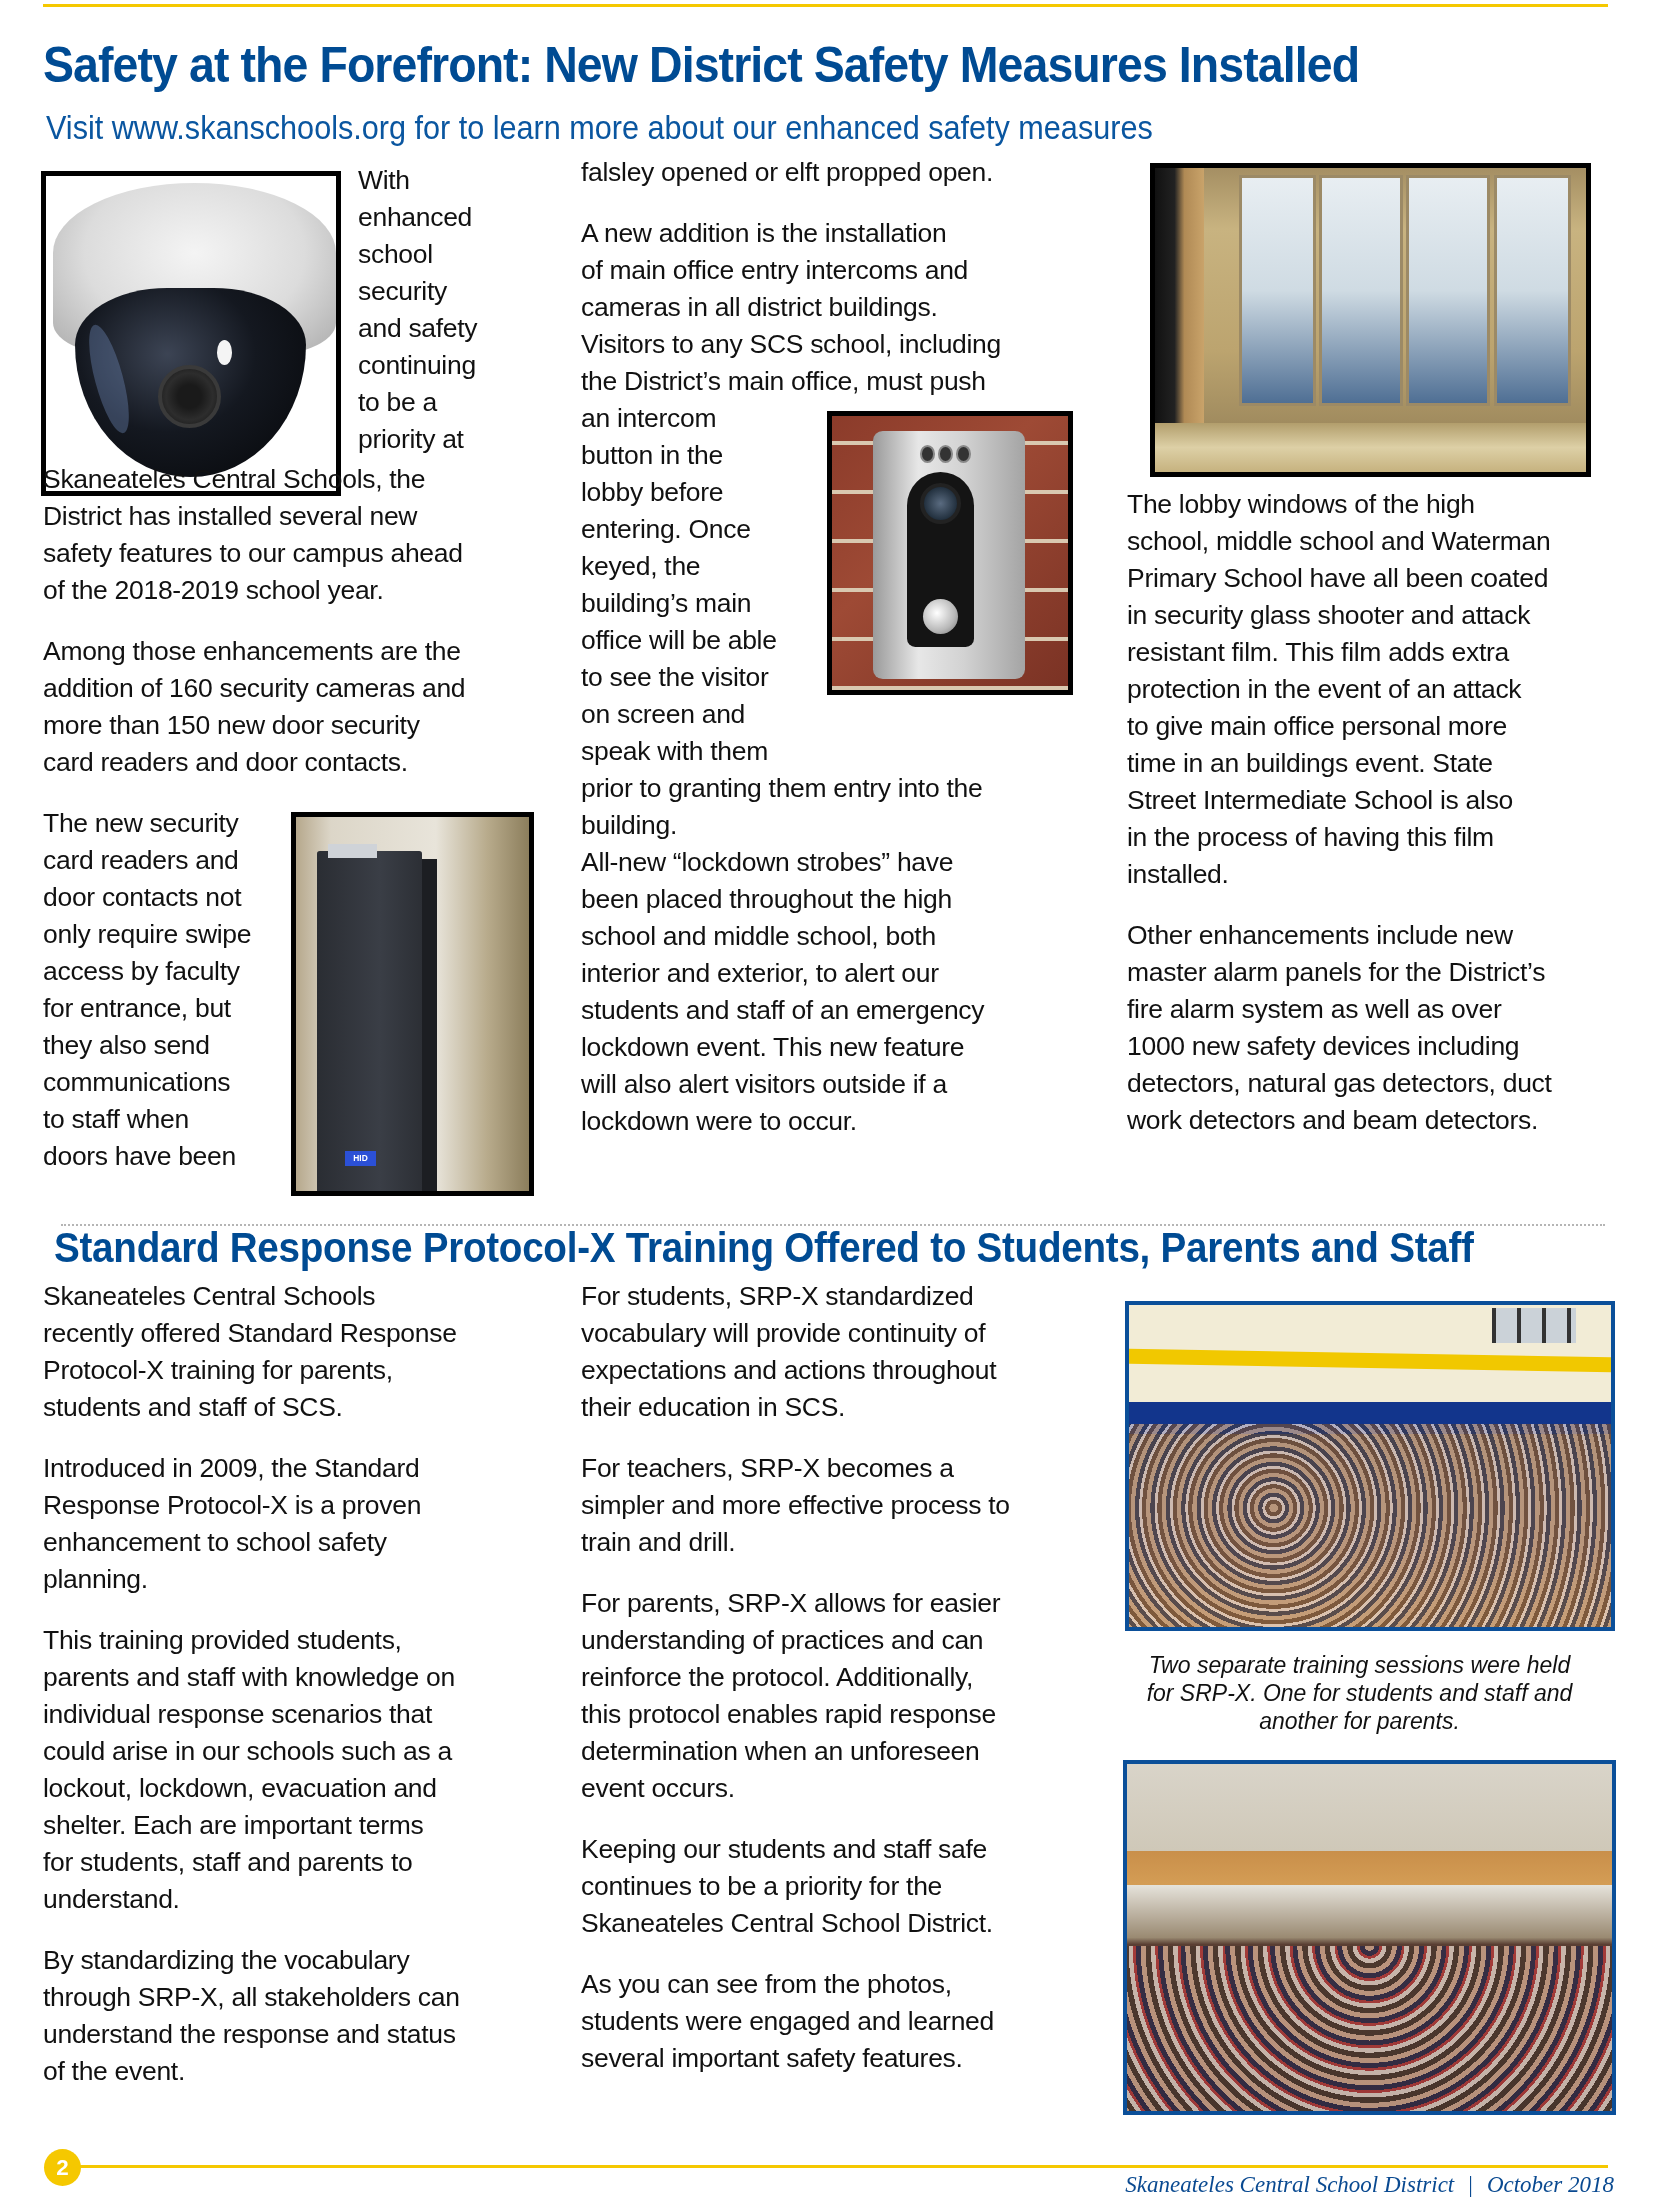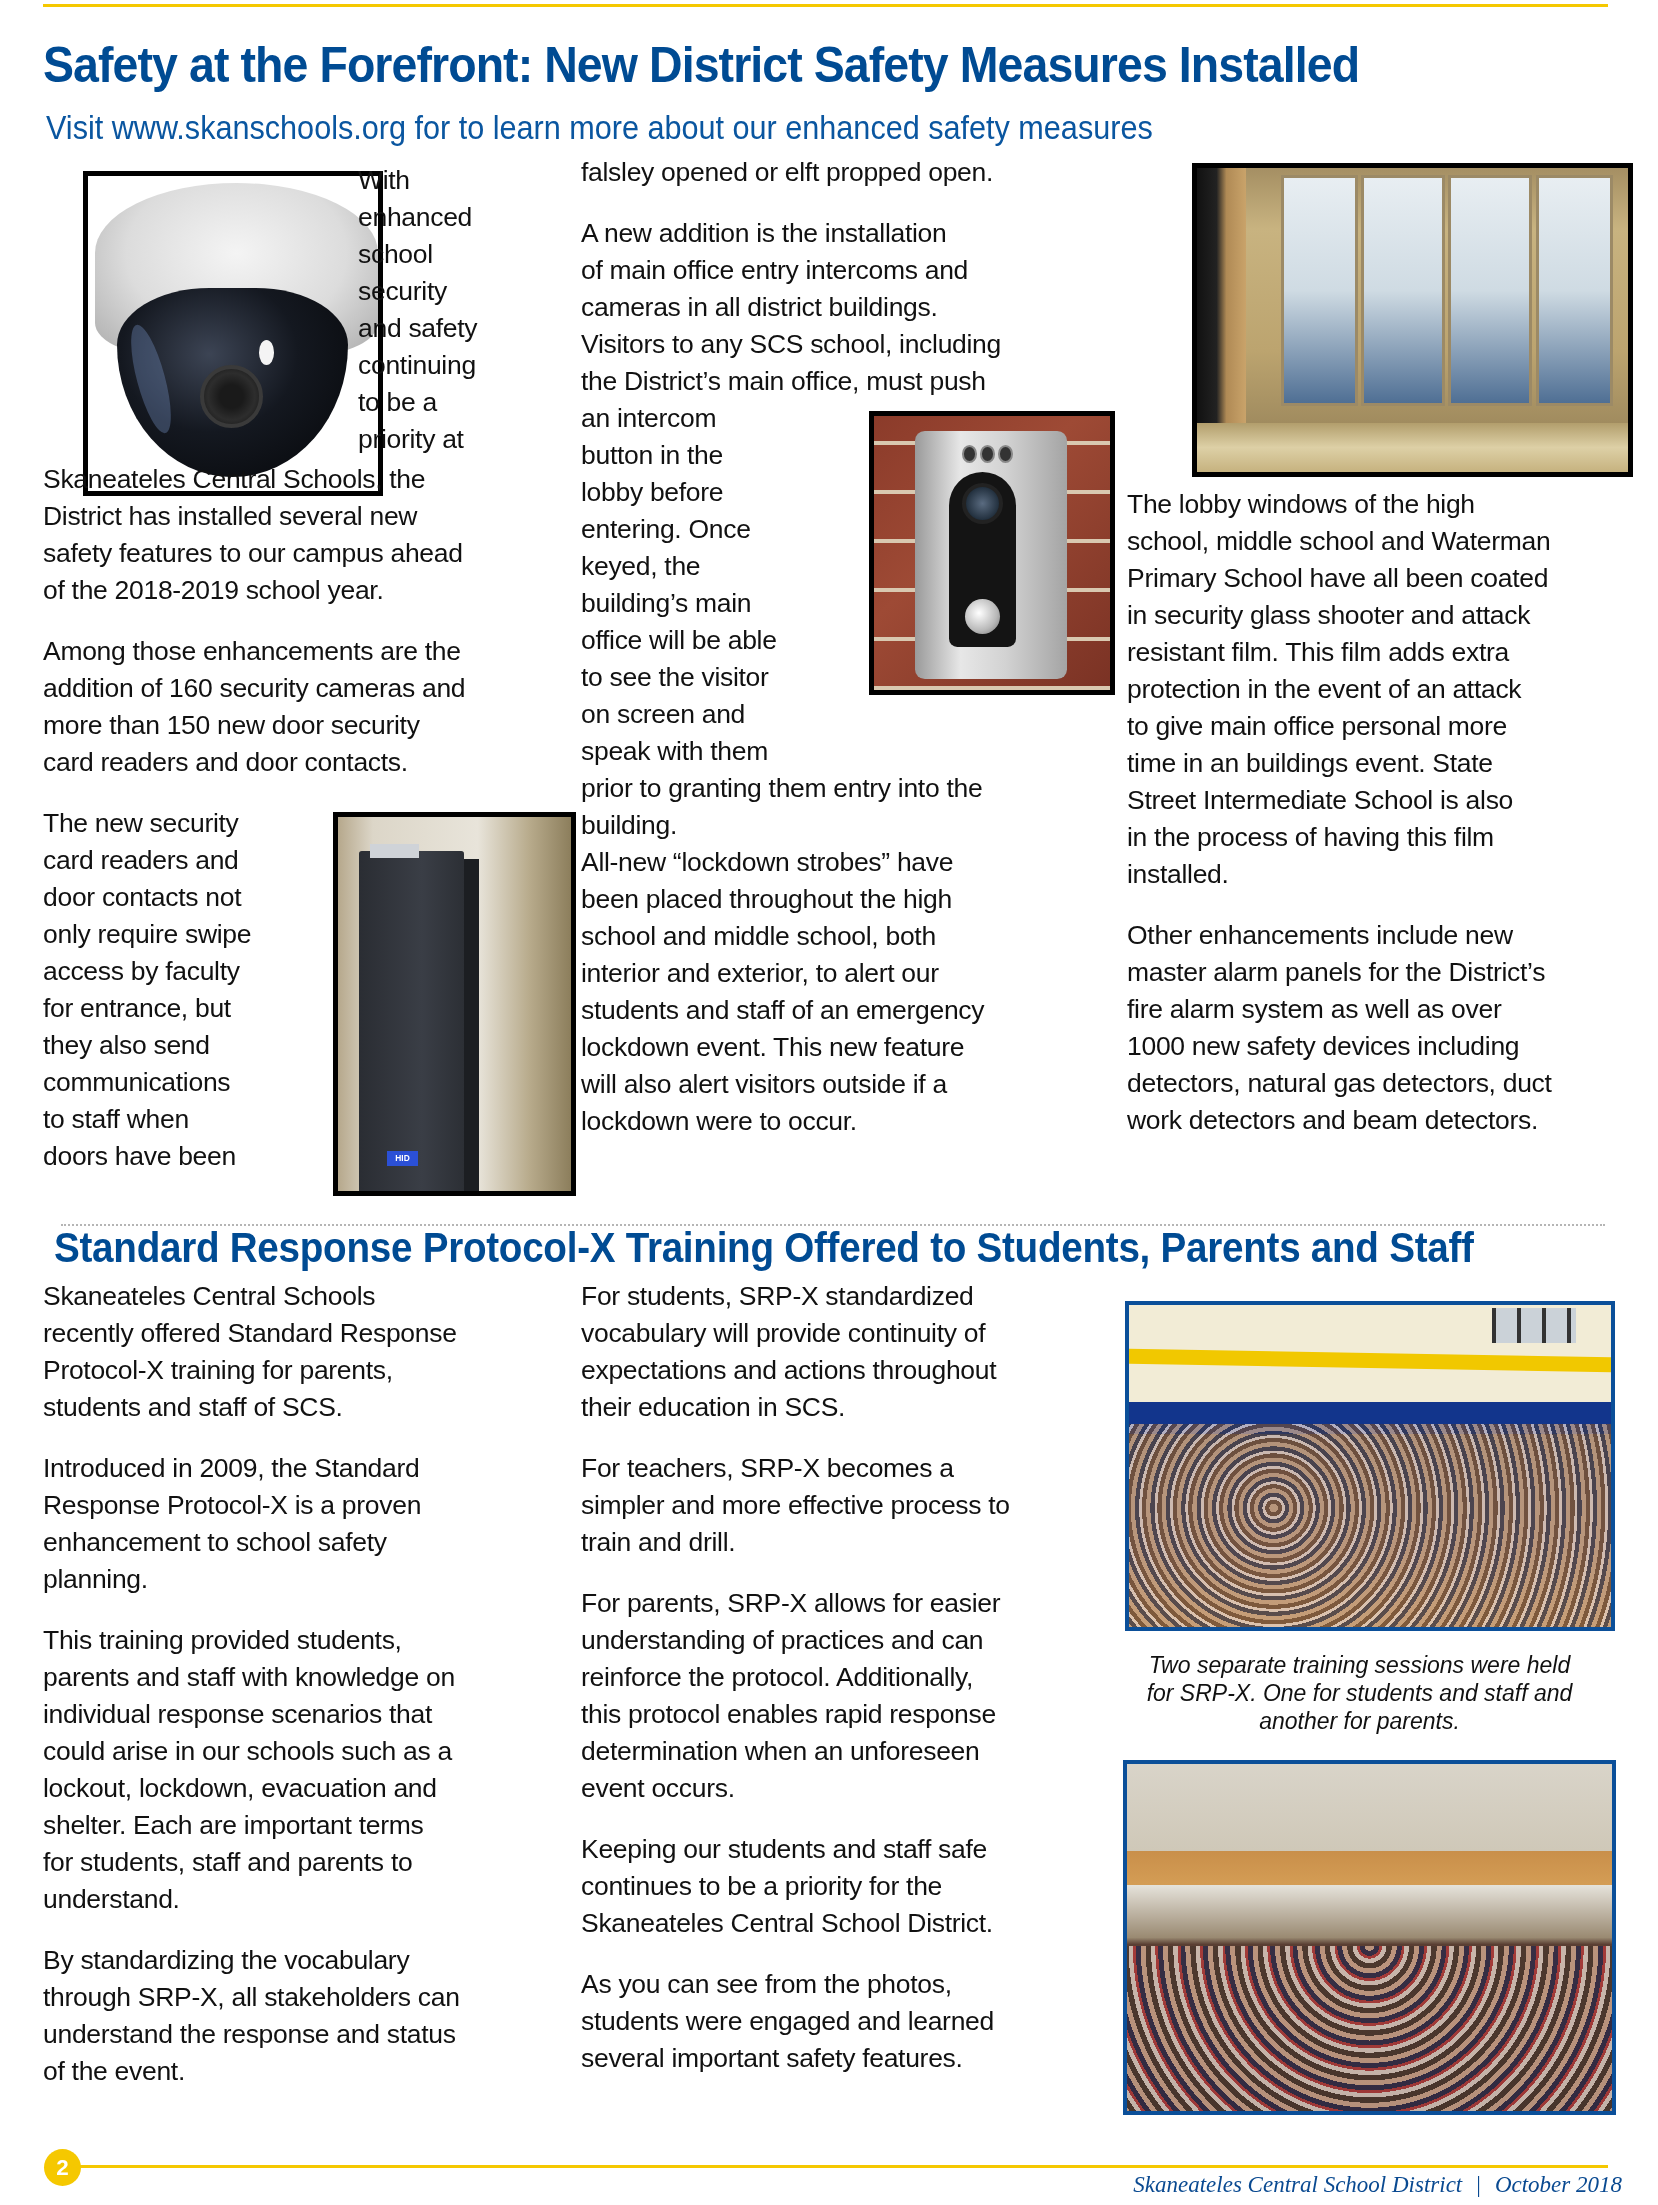--- a/index.html
+++ b/index.html
@@ -10,21 +10,21 @@
 
   .main-title { position: absolute; left: 43px; top: 36px; font-family: "Liberation Sans", sans-serif;
     font-weight: bold; font-size: 50px; color: #004b93; letter-spacing: -1px; white-space: nowrap; transform: scaleX(0.93); transform-origin: left; }
   .subtitle { position: absolute; left: 46px; top: 108px; font-size: 34px; color: #0a56a0; white-space: nowrap; transform: scaleX(0.9); transform-origin: left; }
 
   .body-text { font-size: 26.5px; line-height: 37px; color: #111; letter-spacing: -0.3px; }
   .body-text p { margin-bottom: 24px; }
   .abs { position: absolute; }
   .line { display: block; white-space: nowrap; }
 
-  .photo { position: absolute; border: 5.6px solid #000; overflow: hidden; margin-left: 42px; }
+  .photo { position: absolute; border: 5.6px solid #000; overflow: hidden; }
   .photo-blue { position: absolute; border: 4.9px solid #0b4f99; overflow: hidden; }
 
   
   .cam-bg { position: absolute; inset: 0; background: #fff; }
   .cam-dome { position: absolute; left: 7px; top: 7px; width: 283px; height: 175px; border-radius: 50% 50% 30% 30% / 40% 40% 20% 20%;
     background: radial-gradient(ellipse at 50% 40%, #f4f4f4 0%, #dcdcdc 55%, #a9a9a9 100%); }
   .cam-lens-housing { position: absolute; left: 29px; top: 112px; width: 231px; height: 189px; border-radius: 40% 40% 50% 50% / 30% 30% 70% 70%;
     background: radial-gradient(ellipse at 40% 35%, #3c4454 0%, #141820 45%, #050608 100%); }
   .cam-lens { position: absolute; left: 112px; top: 189px; width: 63px; height: 63px; border-radius: 50%;
     border: 4.2px solid #3a3a3a; background: radial-gradient(circle, #1a1a1a 30%, #2d2d2d 60%, #111 100%); }
@@ -67,21 +67,21 @@
   .aud-crowd { position: absolute; left: 0; right: 0; top: 182px; bottom: 0; background:
       repeating-radial-gradient(circle at 50% 0%, #d3a98f 0 4.9px, #2e2a48 4.9px 9.8px, #b53a3a 9.8px 12.6px, #e4d3c8 12.6px 17px, #4a372d 17px 22.4px); opacity: 0.8; }
 
   .caption { position: absolute; left: 1115px; top: 1651px; width: 489px; text-align: center; font-family: "Liberation Sans", sans-serif; font-style: italic; font-size: 23px; line-height: 28px; color: #111; }
 
   .sep { position: absolute; left: 61px; top: 1224px; width: 1544px; height: 0; border-top: 2.1px dotted #b5b5b5; }
   .section2-title { position: absolute; left: 54px; top: 1224px; font-size: 42px; color: #004b93; white-space: nowrap; transform: scaleX(0.92); transform-origin: left; letter-spacing: -0.3px; }
 
   .footer-rule { position: absolute; left: 77px; top: 2165px; width: 1531px; height: 2.8px; background: #f5c800; }
   .page-num { position: absolute; left: 44px; top: 2149px; width: 37px; height: 37px; border-radius: 50%; background: #f5c800; color: #fff; font-weight: bold; font-size: 22.4px; line-height: 37px; text-align: center; }
-  .footer-text { position: absolute; right: 36px; top: 2172px; font-family: "Liberation Serif", serif; font-style: italic; font-size: 23px; color: #0a4a91; white-space: nowrap; }
+  .footer-text { position: absolute; right: 44px; top: 2172px; font-family: "Liberation Serif", serif; font-style: italic; font-size: 23px; color: #0a4a91; white-space: nowrap; }
   .footer-text .bar { display: inline-block; margin: 0 14px; font-style: normal; }
 </style>
 </head>
 <body>
 
 <div class="top-rule"></div>
 
 <h1 class="main-title">Safety at the Forefront: New District Safety Measures Installed</h1>
 <div class="subtitle">Visit www.skanschools.org for to learn more about our enhanced safety measures</div>
 

